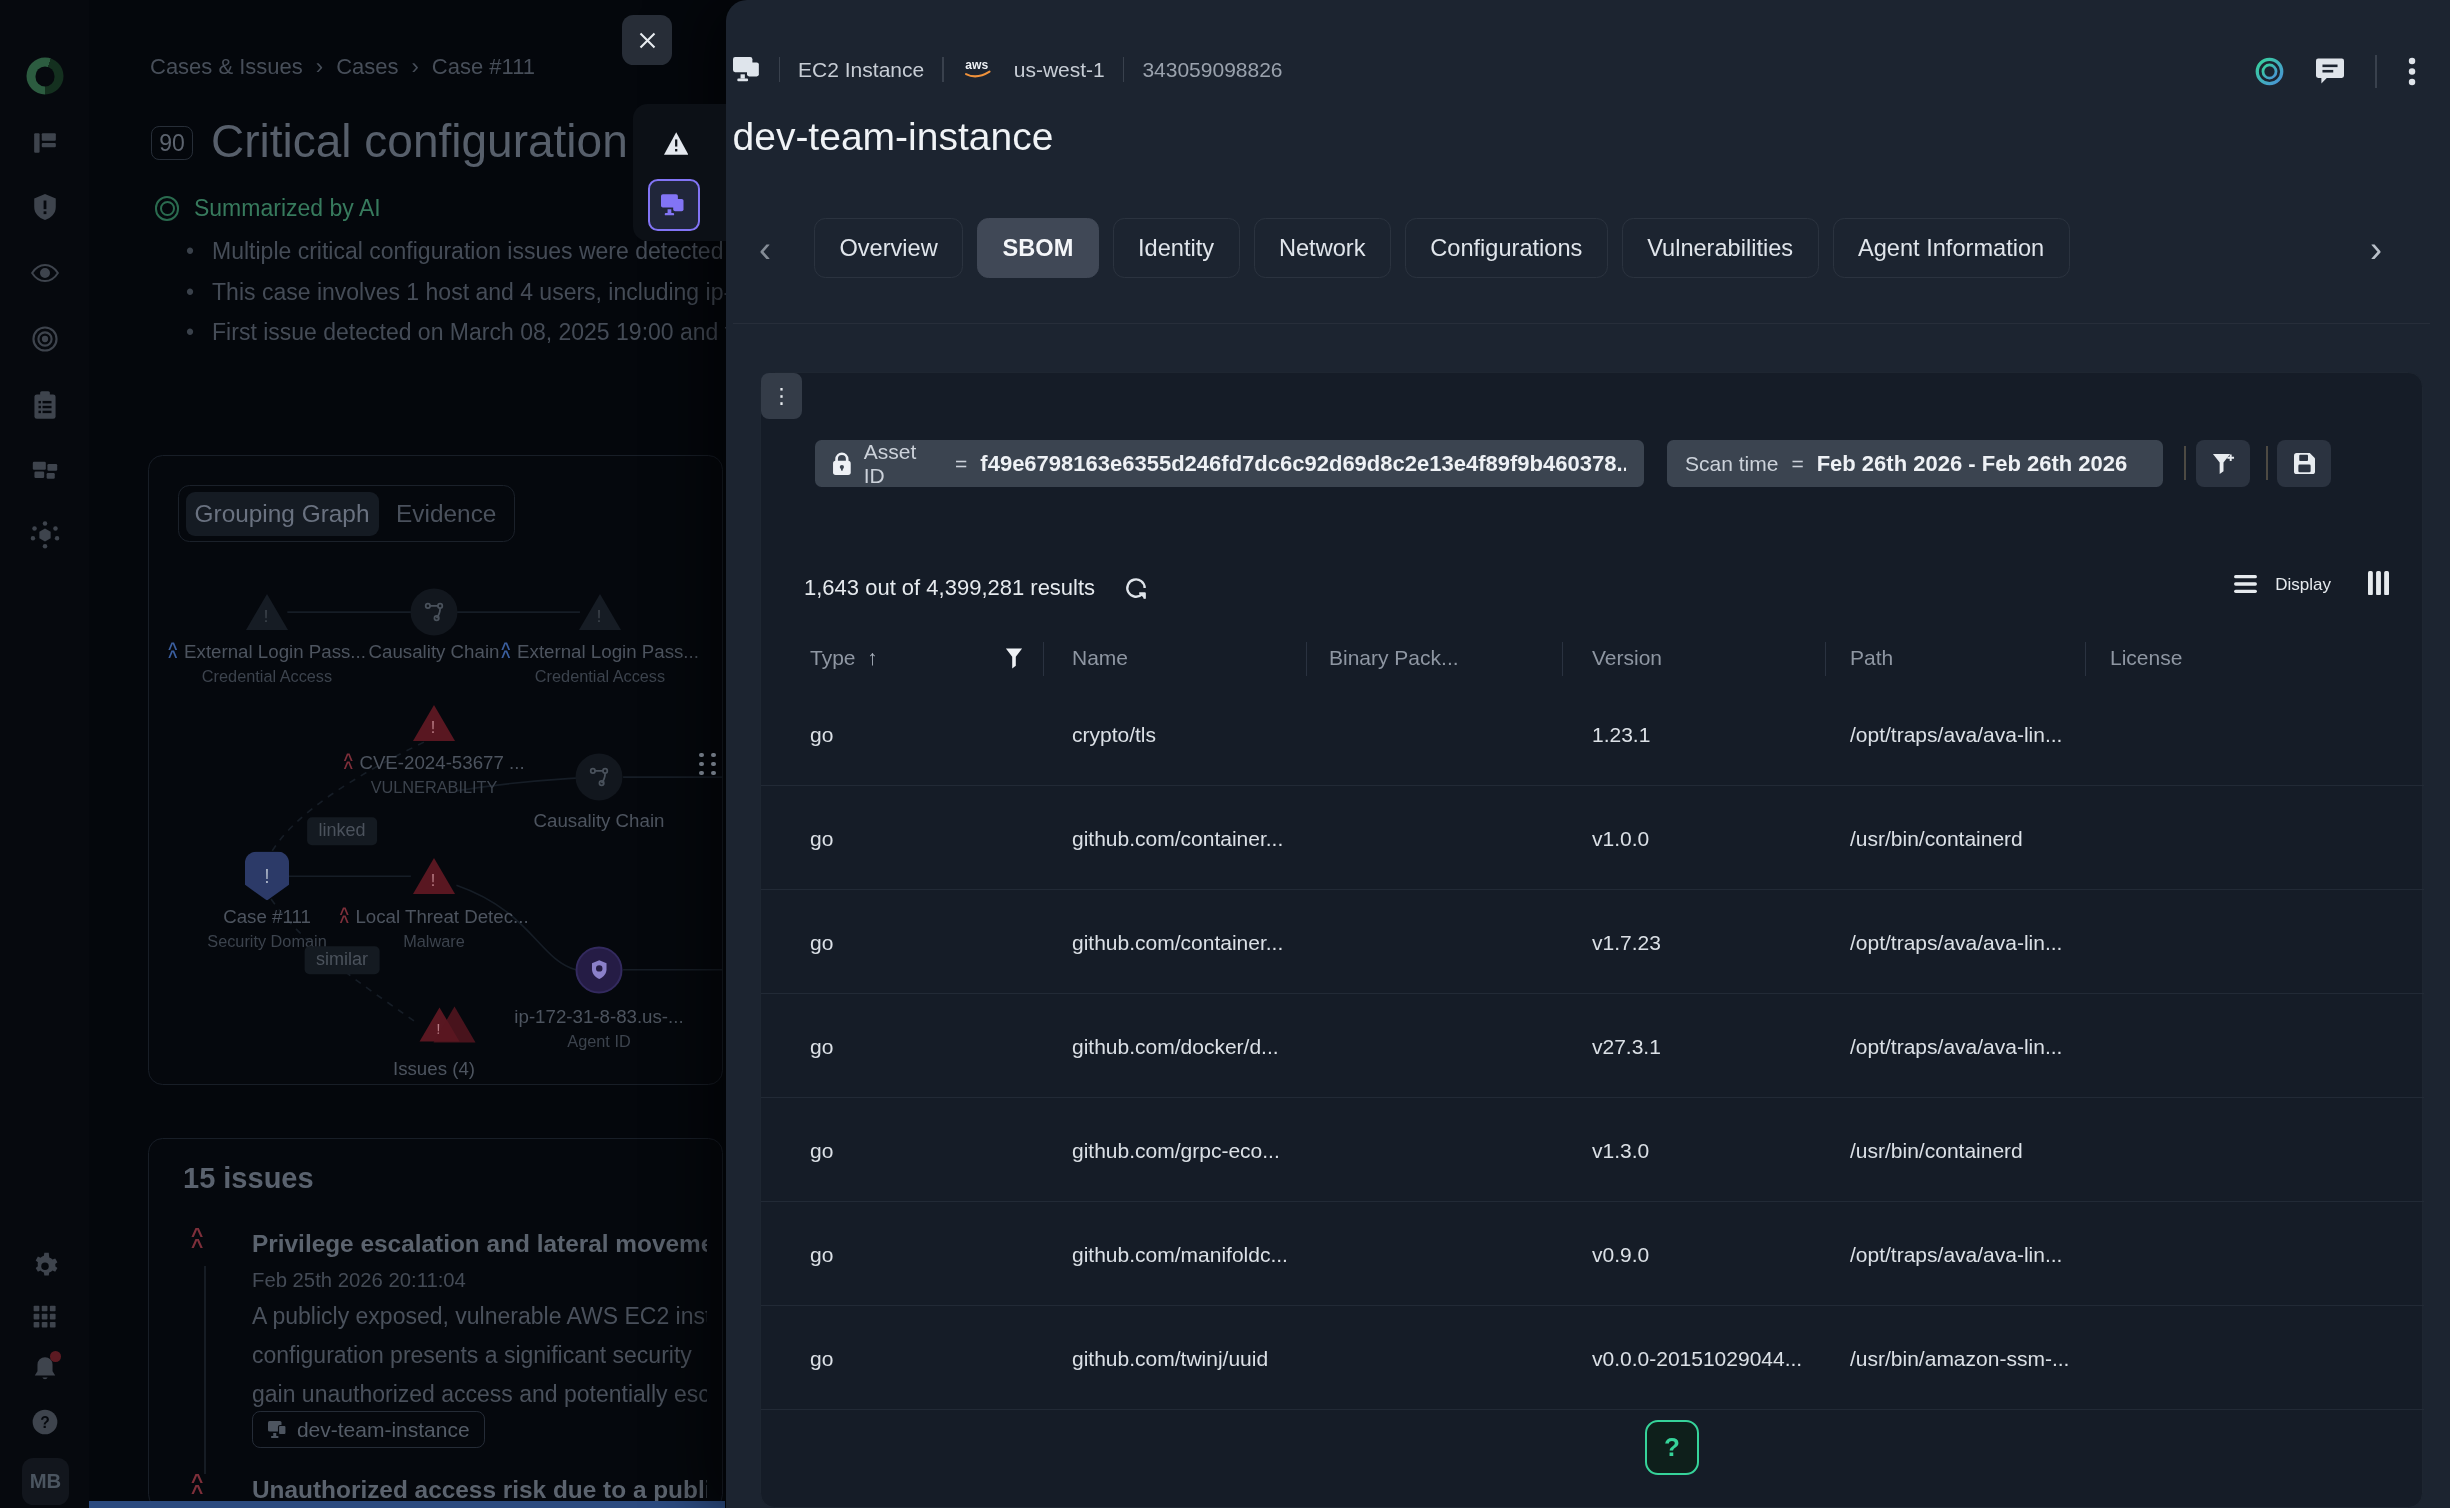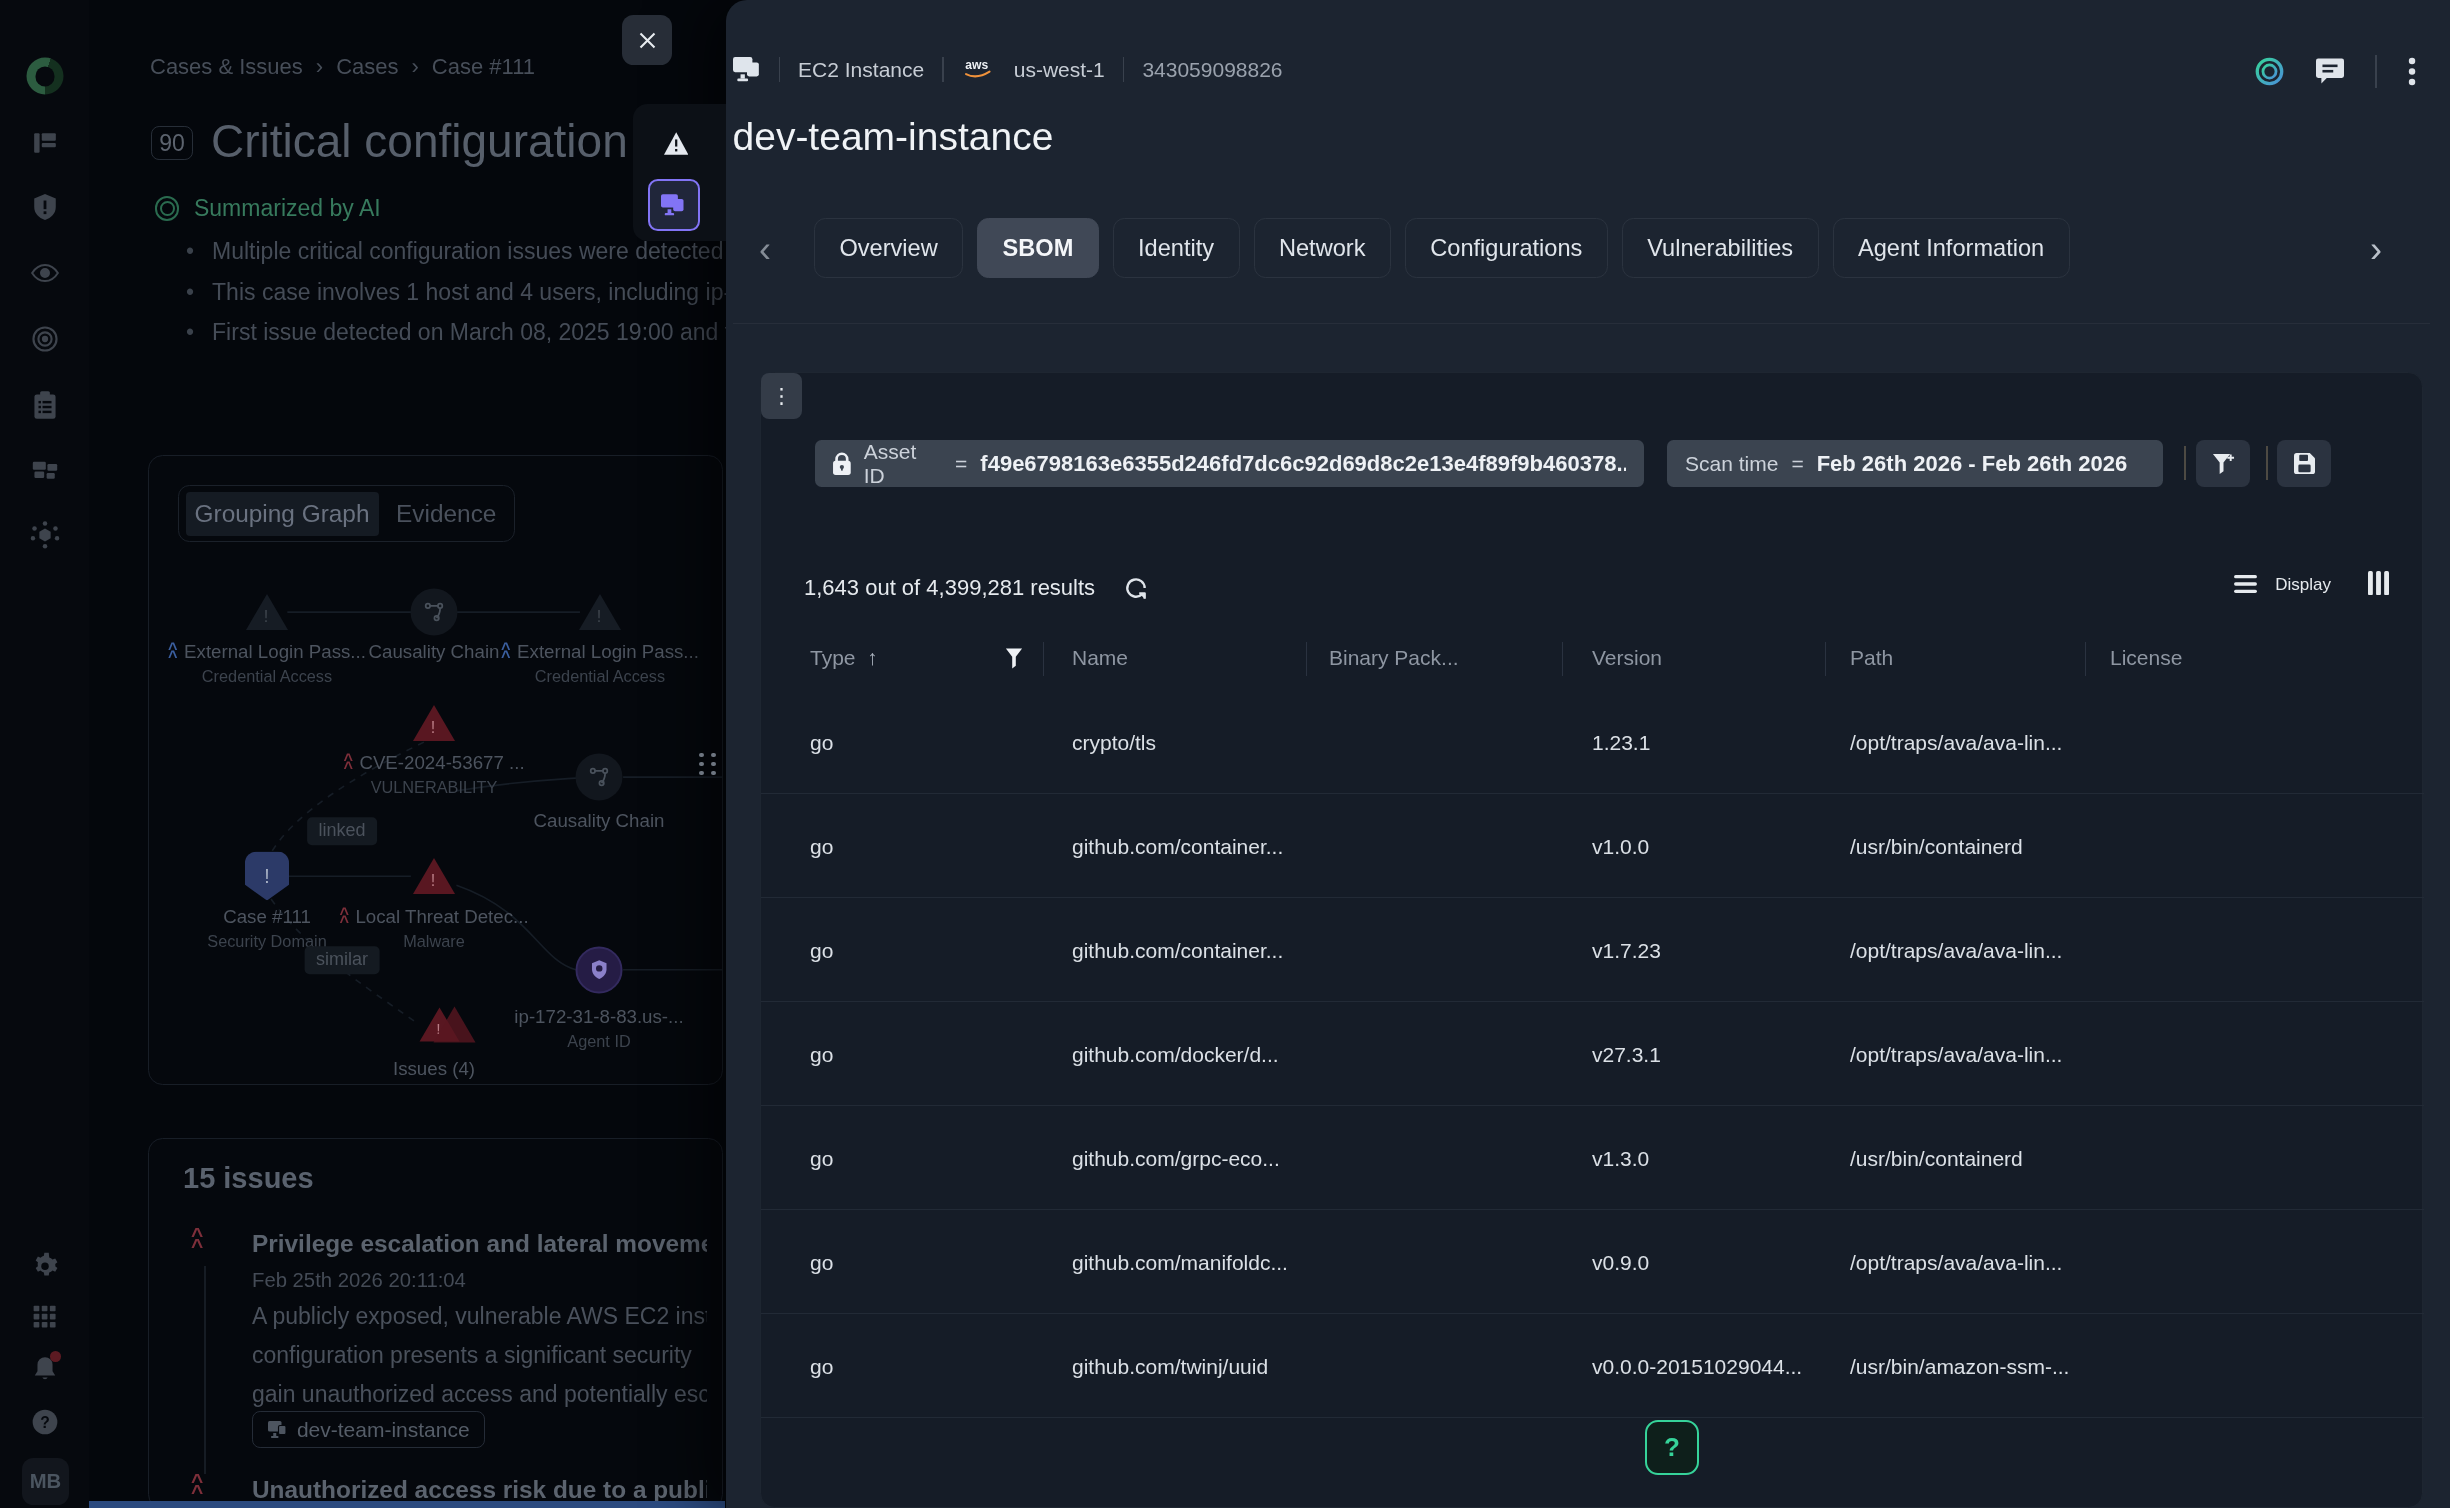--- a/index.html
+++ b/index.html
@@ -30,21 +30,21 @@
   #bg-title{left:106px;top:114px;width:520px;font-size:46px;font-weight:500;color:var(--dim1);white-space:nowrap;overflow:hidden;}
   #ai-row{left:50px;top:195px;display:flex;gap:14.6px;align-items:center;color:#377a5d;font-size:23px;}
   .ai-ring{width:24.4px;height:24.4px;border:2.4px solid #2a6b4f;border-radius:50%;display:flex;align-items:center;justify-content:center;}
   .ai-ring::after{content:"";width:11.4px;height:11.4px;border:2.4px solid #2a6b4f;border-radius:50%;}
   .bg-bullet{left:81px;width:561px;color:var(--dim2);font-size:23px;white-space:nowrap;overflow:hidden;}
   .bg-bullet::before{content:"•";margin-right:18px;color:#3a414b;}
 
   
   #graph-card{left:43px;top:455px;width:575px;height:630px;border:0.8px solid #181e27;border-radius:14.6px;background:#05080d;overflow:hidden;}
   #seg{position:absolute;left:29px;top:29px;width:337px;height:57px;border:0.8px solid #1b212a;border-radius:11.4px;display:flex;align-items:center;}
-  #seg-active{margin-left:6.5px;width:193px;height:44px;background:#151b23;border-radius:4px;color:#6a7280;
+  #seg-active{margin-left:6.5px;width:193px;height:44px;background:#151b23;border-radius:9px;color:#6a7280;
     font-size:24.4px;display:flex;align-items:center;justify-content:center;}
   #seg-ev{flex:1;text-align:center;color:#4a515c;font-size:24.4px;}
   .gnode{position:absolute;transform:translate(-50%,-50%);display:flex;flex-direction:column;align-items:center;}
   .glabel{position:absolute;transform:translate(-50%,0);font-size:18.7px;color:#4d545f;white-space:nowrap;display:flex;align-items:center;gap:6.5px;}
   .gsub{position:absolute;transform:translate(-50%,0);font-size:16.3px;color:#3c434d;white-space:nowrap;}
   .tri{width:0;height:0;border-left:21px solid transparent;border-right:21px solid transparent;border-bottom:36px solid #161c24;position:relative;}
   .tri.red{border-bottom-color:#591721;}
   .tri .ex{position:absolute;left:-3.3px;top:13px;font-size:16.3px;color:#3f464e;}
   .tri.red .ex{color:#b97c85;}
   .gcirc{width:47px;height:47px;border-radius:50%;background:#12171e;display:flex;align-items:center;justify-content:center;color:#4a525c;}
@@ -111,21 +111,21 @@
   #more-filters{left:38px;top:120px;width:41px;height:46px;background:#343c48;border-radius:8.1px;
     display:flex;align-items:center;justify-content:center;color:#e8ecf0;font-size:21px;letter-spacing:0;}
   #results-row{left:43px;top:202px;display:flex;align-items:center;gap:28px;color:#e6eaee;font-size:22px;}
   #display-ctl{position:absolute;right:91px;top:202px;display:flex;gap:18px;color:#e6eaee;font-size:17px;}
   #col-btn{position:absolute;right:33px;top:198px;color:#e6eaee;}
 
   
   #thead{left:0;top:262px;width:1663px;height:50px;color:var(--thead);font-size:21px;}
   .th{position:absolute;top:11.4px;white-space:nowrap;}
   .th-sep{position:absolute;top:6.5px;width:0.8px;height:34px;background:#2a3240;}
-  #tbody{left:0;top:317px;width:1663px;height:728px;}
+  #tbody{left:0;top:309px;width:1663px;height:728px;}
   .trow{position:absolute;left:0;width:1663px;height:104px;border-bottom:0.8px solid var(--rowline);color:#dbe0e6;font-size:21px;}
   .td{position:absolute;top:41px;white-space:nowrap;overflow:hidden;}
   .td-type{left:49px;} .td-name{left:311px;width:244px;} .td-bin{left:568px;width:244px;}
   .td-ver{left:831px;width:236px;} .td-path{left:1089px;width:244px;} .td-lic{left:1349px;width:211px;}
   #help-btn{position:absolute;left:884px;top:1047px;width:54px;height:55px;border:2.4px solid var(--green);border-radius:13px;
     background:#0e1f1b;color:var(--green);font-size:26px;font-weight:bold;display:flex;align-items:center;justify-content:center;}
 
   svg{display:block;}
 </style>
 </head>

